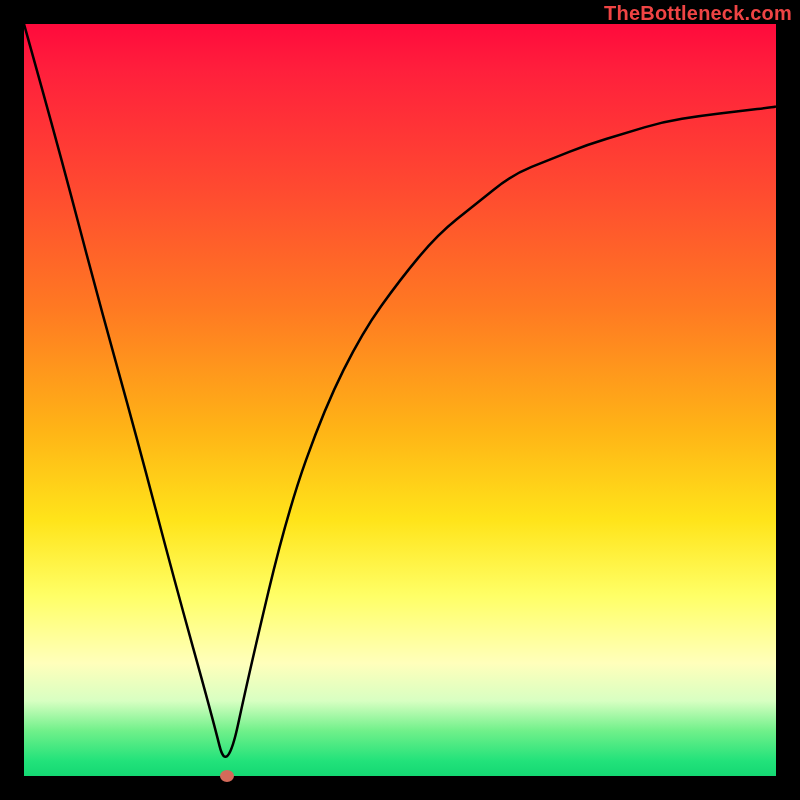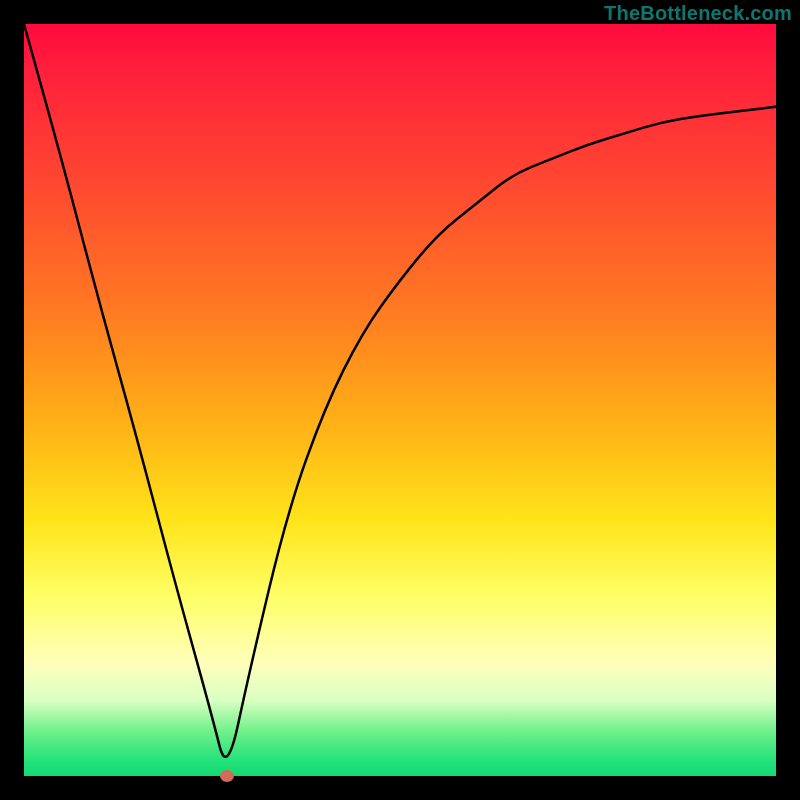--- a/index.html
+++ b/index.html
@@ -39,21 +39,21 @@
       #14d873 100%
     );
   }
   .watermark {
     position: absolute;
     top: 2px;
     right: 8px;
     font-family: Arial, Helvetica, sans-serif;
     font-size: 20px;
     font-weight: 600;
-    color: #0f766e;
+    color: #ef4444;
     letter-spacing: 0.2px;
     user-select: none;
   }
   svg.curve {
     position: absolute;
     left: 0;
     top: 0;
     width: 752px;
     height: 752px;
   }

